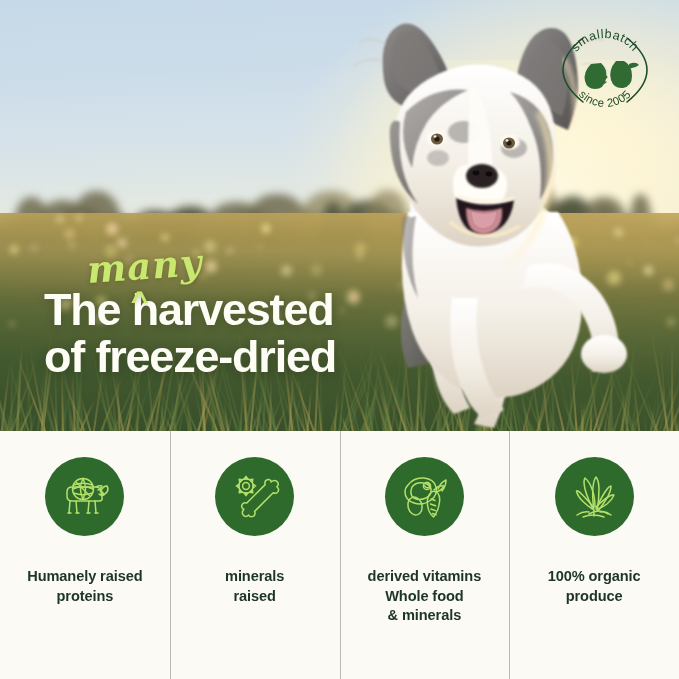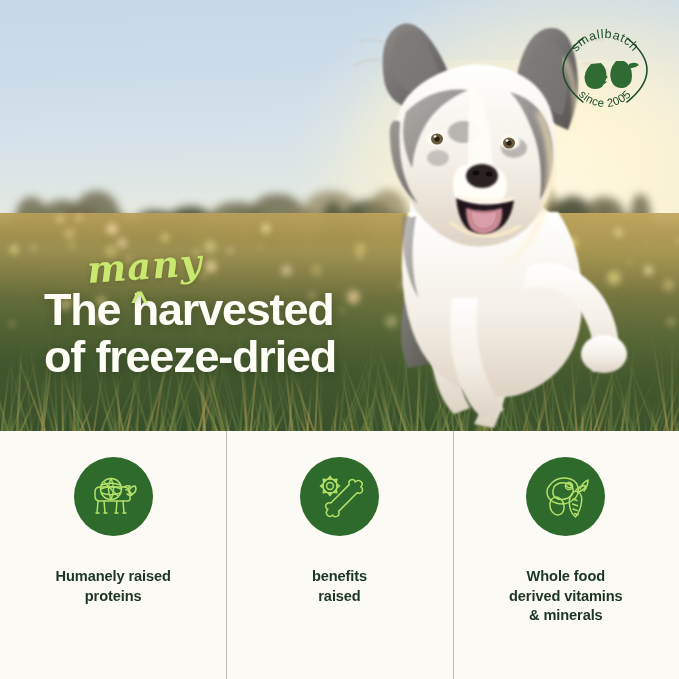--- a/index.html
+++ b/index.html
@@ -741,41 +741,60 @@
             <path d="M25.6 13 l-2.6 -1.8 l0 3.6 z"></path>
             <path d="M9.2 6.2 l3.1 0.5 l-2.6 2.6 z"></path>
             <path d="M22.8 19.8 l-3.1 -0.5 l2.6 -2.6 z"></path>
             <path d="M22.8 6.2 l-0.5 3.1 l-2.6 -2.6 z"></path>
             <path d="M9.2 19.8 l0.5 -3.1 l2.6 2.6 z"></path>
           </g>
           <path d="M41 9 q4 -3 6.4 0 q2 2.6 -0.6 4.8 q2.6 1.4 1.4 4.4 q-1.4 3 -5 1.6 l-18.6 18.6 q1.4 3.6 -1.6 5 q-3 1.2 -4.4 -1.4 q-2.2 2.6 -4.8 0.6 q-3 -2.4 0 -6.4 q-3 -1.2 -1.8 -4.4 q1.2 -3 4.8 -1.8 l18.4 -18.4 q-1.2 -3.6 1.8 -4.8 q3.2 -1.2 4.4 1.8 z"></path>
         </svg>
       </div>
       <div class="cap">
-        <div>benefits</div>
+        <div>minerals</div>
         <div>raised</div>
       </div>
     </div>
 
     <div class="col">
       <div class="icon-circle">
         <svg width="52" height="48" viewBox="0 0 52 48" fill="none" stroke="#b4e06a" stroke-width="1.5" stroke-linecap="round" stroke-linejoin="round">
           <path d="M10 12 q6 -8 16 -7 q10 1 12 9 q2 8 -5 13 q-8 6 -17 3 q-9 -3 -9 -11 q0 -4 3 -7 z"></path>
           <path d="M14 14 q4 -5 11 -4 q7 1 8 6 q1 6 -5 9 q-7 3 -12 0 q-5 -3 -2 -11 z"></path>
           <circle cx="29" cy="13" r="3.6"></circle>
           <path d="M29 9.4 q3 1.6 2.4 5 q-3 1.2 -4.8 -1.6"></path>
           <ellipse cx="17" cy="33" rx="7" ry="9" transform="rotate(-16 17 33)"></ellipse>
           <path d="M40 16 q3 -7 8 -9 q0 6 -4 11"></path>
           <path d="M36 17 q5 -5 10 -4 q-3 5 -8 6"></path>
           <path d="M38.5 19 q4 3 3 10 q-1 9 -6 15 q-5 -4 -6 -12 q-1 -9 4 -13 q2 -1.6 5 0 z"></path>
           <path d="M33 26 l4 1.5 M32.5 31 l5 1.8 M33 36 l4.5 1.6 M34.5 40.5 l3.5 1.2"></path>
         </svg>
       </div>
       <div class="cap">
+        <div>derived vitamins</div>
         <div>Whole food</div>
-        <div>derived vitamins</div>
         <div>&amp; minerals</div>
       </div>
     </div>
 
+    <div class="col">
+      <div class="icon-circle">
+        <svg width="50" height="48" viewBox="0 0 50 48" fill="none" stroke="#b4e06a" stroke-width="1.5" stroke-linecap="round" stroke-linejoin="round">
+          <path d="M25 38 q-2 -14 -1 -24 q1 -8 3 -10 q3 4 3 12 q0 12 -2 22"></path>
+          <path d="M24 36 q-6 -12 -8 -20 q-2 -8 0 -11 q4 3 7 11 q3 8 3 18"></path>
+          <path d="M27 36 q5 -11 9 -17 q4 -6 6 -6 q0 5 -4 12 q-5 8 -9 13"></path>
+          <path d="M24.5 34 q-8 -9 -12 -13 q-4 -4 -5 -3 q1 5 6 10 q5 5 10 8"></path>
+          <path d="M27 34 q7 -7 12 -10 q5 -3 6 -2 q-2 5 -7 9 q-5 4 -10 5"></path>
+          <path d="M20 41 q5 -3 10 -3 q5 0 9 3"></path>
+          <path d="M8 42 q6 -4 12 -3 M42 42 q-5 -4 -11 -3"></path>
+          <path d="M14 44 q5 -2 10 -2 q6 0 11 2"></path>
+          <path d="M25 38 l0 5"></path>
+        </svg>
+      </div>
+      <div class="cap">
+        <div>100% organic</div>
+        <div>produce</div>
+      </div>
+    </div>
 
   </div>
 </div>
 
 </body></html>

